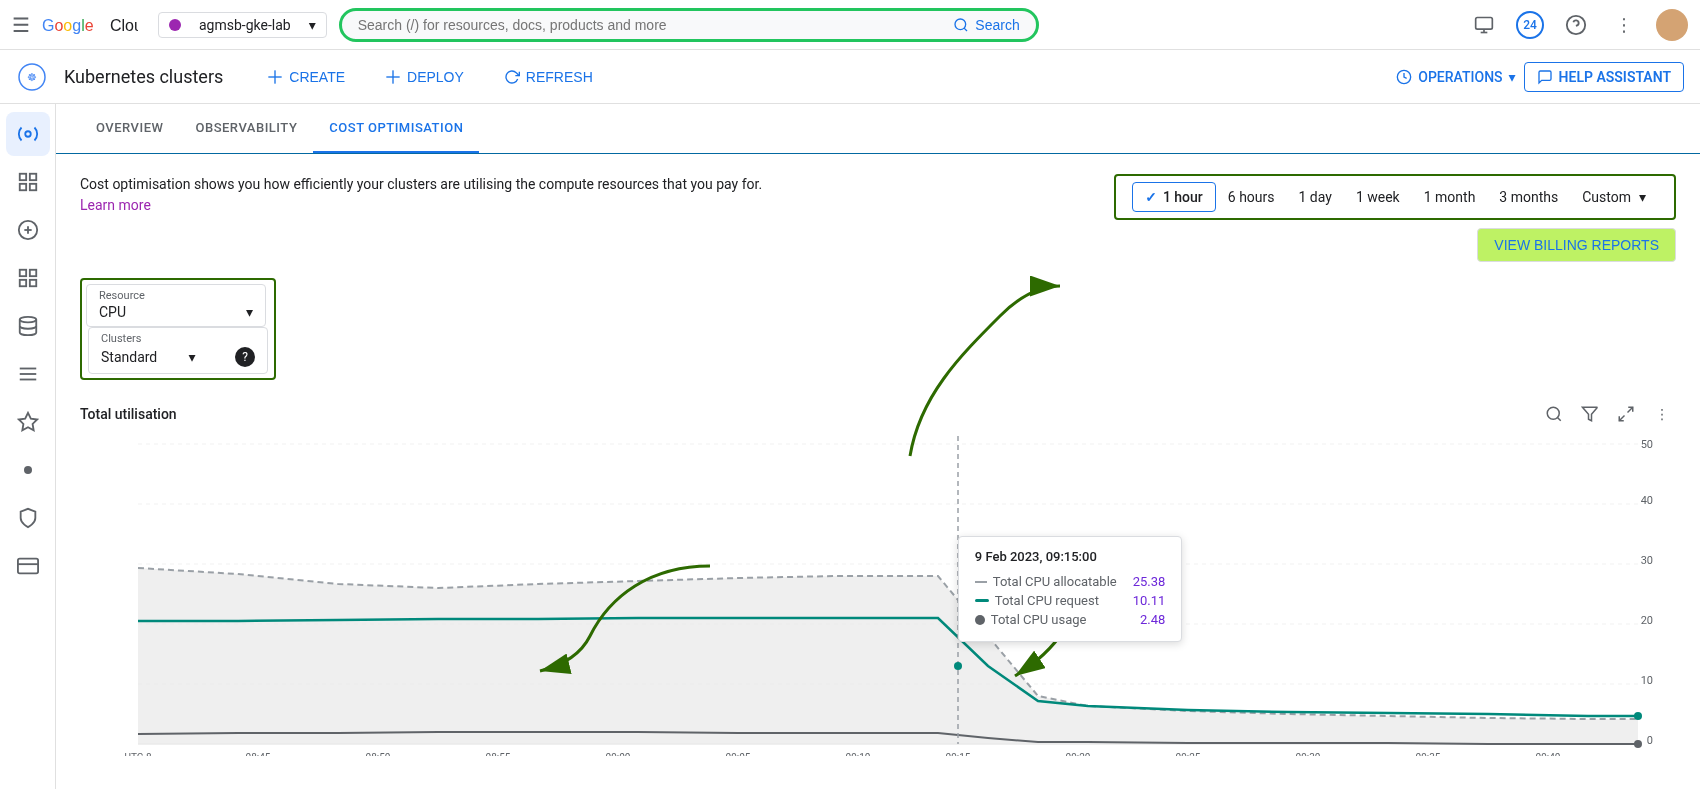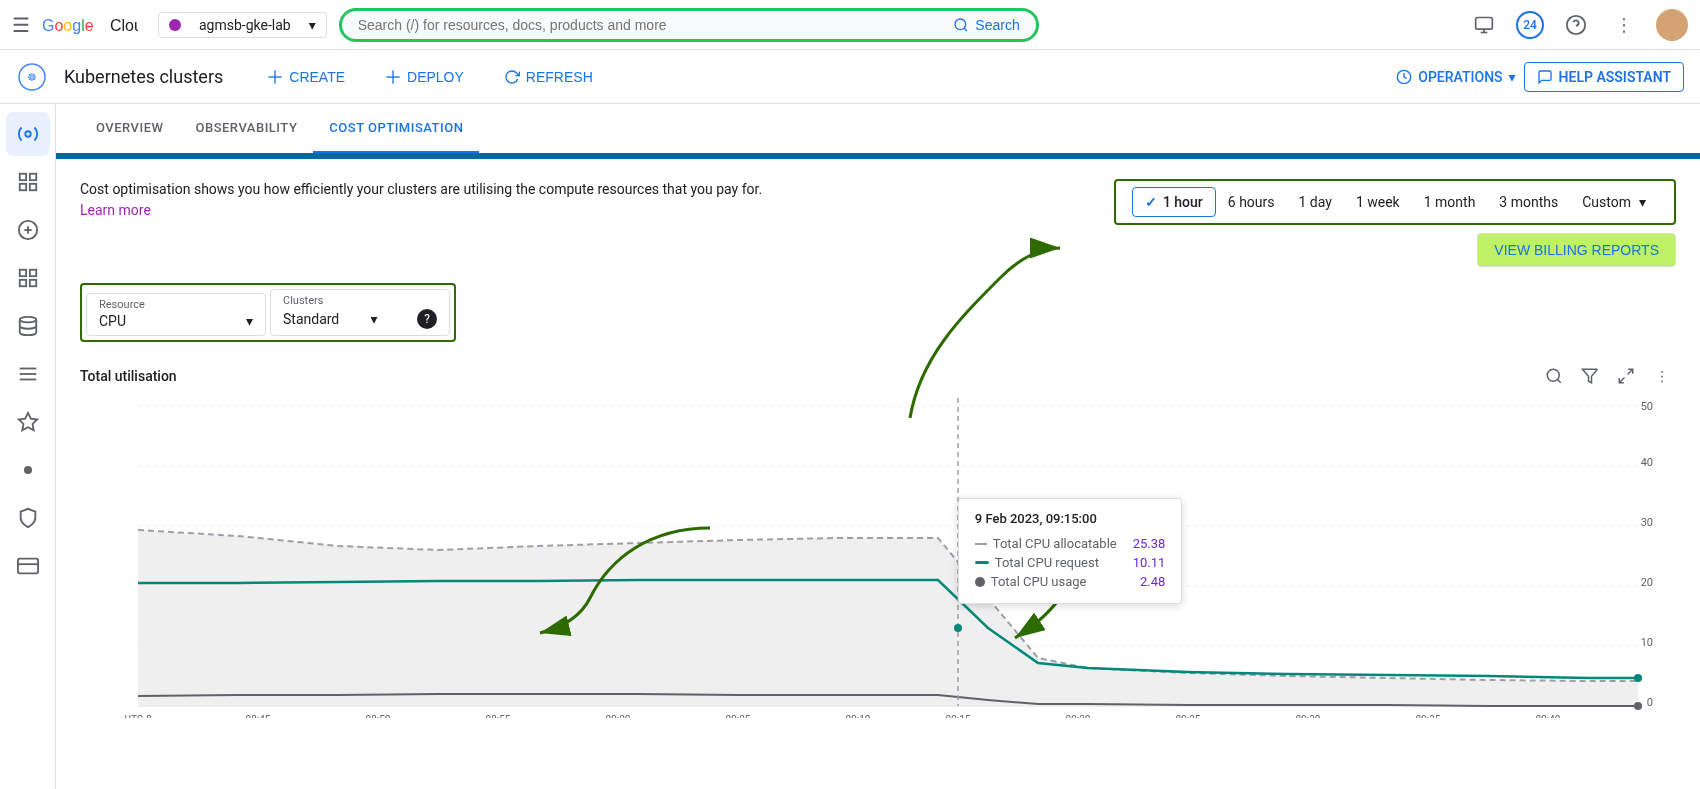--- a/index.html
+++ b/index.html
@@ -84,21 +84,21 @@
       width: 44px; height: 44px; display: flex; align-items: center; justify-content: center;
       border-radius: 8px; cursor: pointer; color: #5f6368; font-size: 20px;
     }
     .sidebar-item.active { background: #e8f0fe; color: #1a73e8; }
 
     
     .main { flex: 1; overflow: auto; padding: 0; }
 
     
     .tabs {
-      display: flex; align-items: center; border-bottom: 6px solid #0369a1;
+      display: flex; align-items: center; border-bottom: 1px solid #0369a1;
       padding: 0 24px; background: #fff;
     }
     .tab {
       padding: 16px 16px; font-size: 13px; font-weight: 500;
       color: #5f6368; cursor: pointer; border-bottom: 2px solid transparent;
       text-transform: uppercase; letter-spacing: 0.5px;
     }
     .tab.active { color: #1a73e8; border-bottom: 2px solid #1a73e8; }
 
     
@@ -144,22 +144,22 @@
     .filter-select {
       display: flex; align-items: center; justify-content: space-between;
       font-size: 14px; color: #202124; cursor: pointer; gap: 8px;
     }
     .filter-help {
       width: 20px; height: 20px; border-radius: 50%; background: #202124;
       color: #fff; font-size: 12px; display: flex; align-items: center; justify-content: center;
       cursor: pointer; margin-left: 8px;
     }
     .filters-wrapper {
-      display: flex; align-items: flex-end; gap: 0;
-      border: 2px solid #2d6a00; border-radius: 4px; padding: 4px;
+      display: flex; align-items: center; gap: 0;
+      border: 2px solid #2d6a00; border-radius: 4px; padding: 4px; flex-direction: column;
     }
 
     
     .chart-section { margin-top: 8px; }
     .chart-header {
       display: flex; align-items: center; justify-content: space-between;
       margin-bottom: 8px;
     }
     .chart-title { font-size: 14px; font-weight: 500; color: #202124; }
     .chart-icons { display: flex; gap: 8px; }

